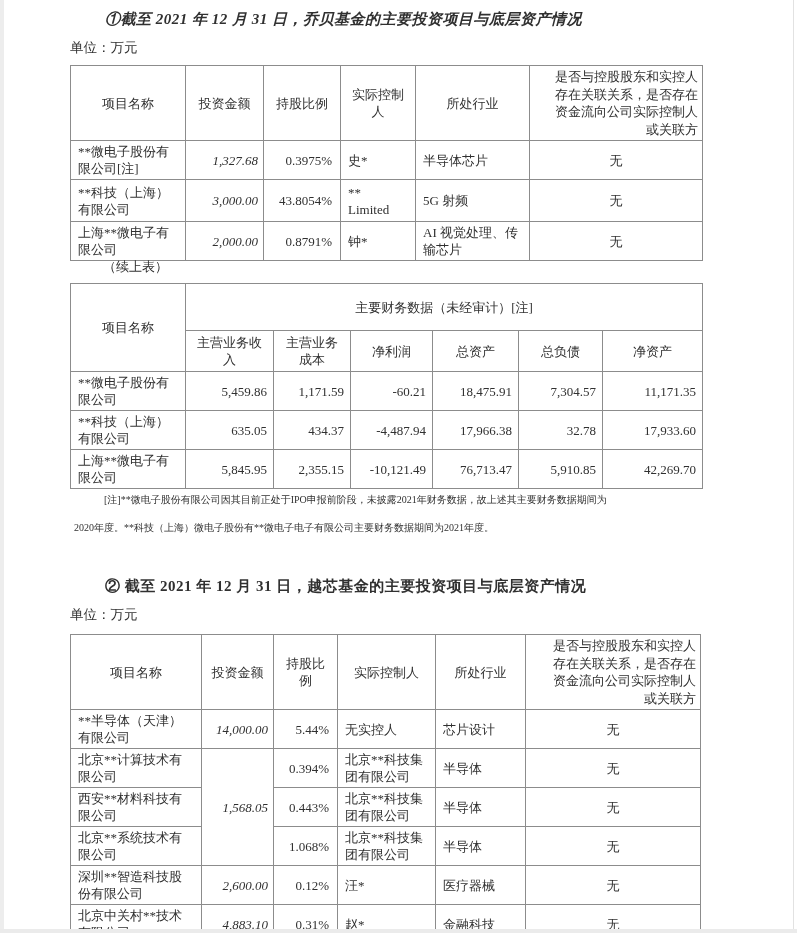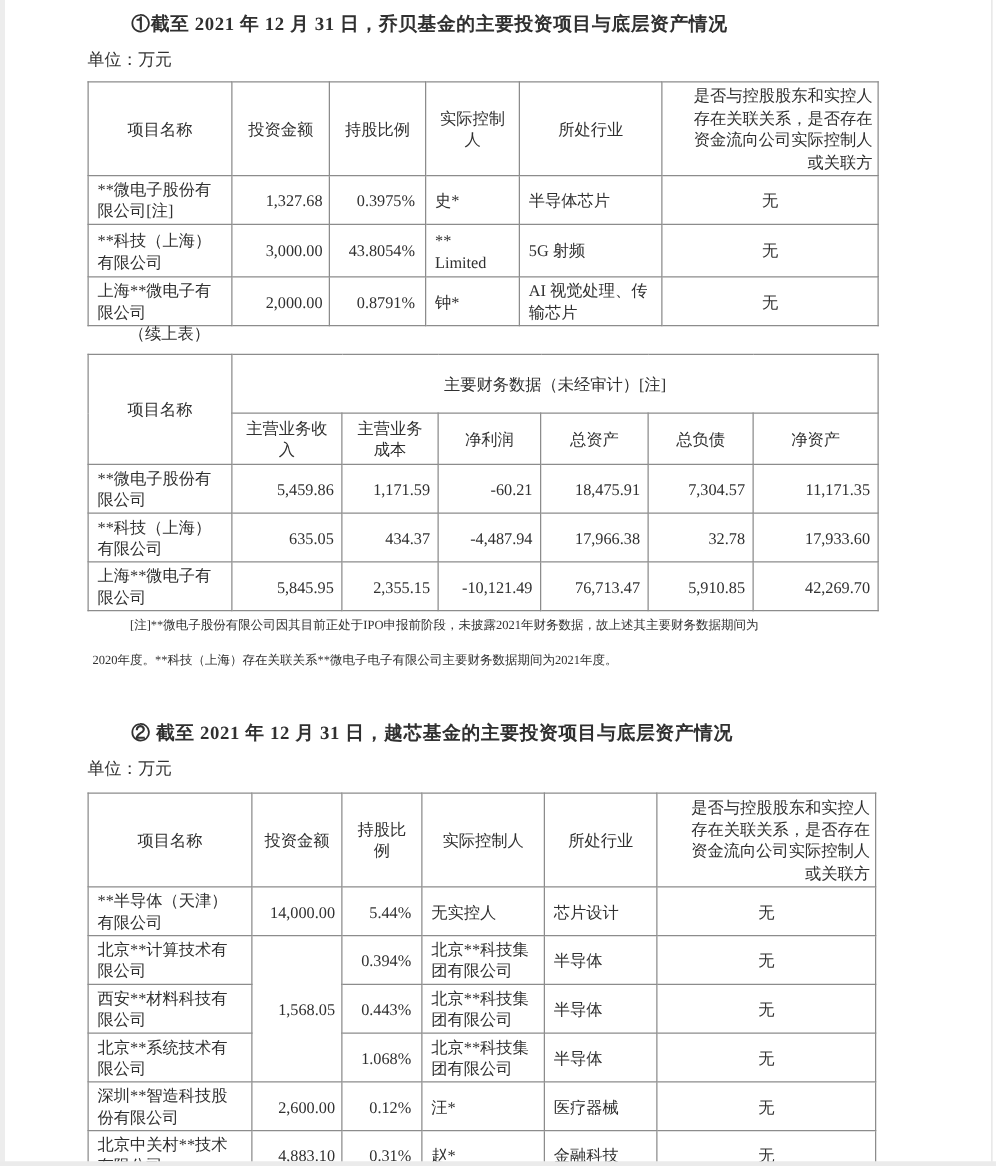--- a/index.html
+++ b/index.html
@@ -18,33 +18,33 @@
   .note-line { position:absolute; left:74px; width:700px; font-size:10px; white-space:nowrap; }
 
   table { position:absolute; border-collapse:collapse; table-layout:fixed; }
   td, th {
     border:1px solid #8c8c8c; font-size:13px; line-height:17px;
     font-weight:normal; vertical-align:middle; padding:2px 4px;
     white-space:pre-line; overflow:hidden;
   }
   .c { text-align:center; }
   .l { text-align:left; padding-left:7px; }
-  .r { text-align:right; padding-right:5px; }
+  .r { text-align:right; padding-right:5px;font-style:italic; }
   .rp { text-align:right; padding-right:8px; }
   .rf { text-align:right; padding-right:6px; }
   .hdr-related { text-align:right; padding-left:6px; line-height:17.5px; }
 </style>
 </head>
 <body>
 
 <div class="page">
   <div class="edge-left"></div>
   <div class="edge-right"></div>
 
-  <div class="title" style="left:105px; top:10px;">①截至 2021 年 12 月 31 日，乔贝基金的主要投资项目与底层资产情况</div>
+  <div class="title" style="left:105px; top:10px;font-style:italic;">①截至 2021 年 12 月 31 日，乔贝基金的主要投资项目与底层资产情况</div>
   <div class="unit" style="top:39px;">单位：万元</div>
 
   <table style="left:70px; top:65px; width:632px;">
     <colgroup>
       <col style="width:115px">
         <col style="width:78px">
         <col style="width:77px">
       <col style="width:75px">
         <col style="width:114px">
         <col style="width:173px">
@@ -148,21 +148,21 @@
       <td class="rf">2,355.15</td>
       <td class="rf">-10,121.49</td>
       <td class="rf">76,713.47</td>
       <td class="rf">5,910.85</td>
       <td class="rf">42,269.70</td>
     </tr>
   </tbody>
     </table>
 
   <div class="note-line" style="top:493px; text-indent:30px;">[注]**微电子股份有限公司因其目前正处于IPO申报前阶段，未披露2021年财务数据，故上述其主要财务数据期间为</div>
-  <div class="note-line" style="top:521px;">2020年度。**科技（上海）存在关联关系**微电子电子有限公司主要财务数据期间为2021年度。</div>
+  <div class="note-line" style="top:521px;">2020年度。**科技（上海）微电子股份有**微电子电子有限公司主要财务数据期间为2021年度。</div>
 
   <div class="title" style="left:105px; top:577px;">② 截至 2021 年 12 月 31 日，越芯基金的主要投资项目与底层资产情况</div>
   <div class="unit" style="top:606px;">单位：万元</div>
 
   <table style="left:70px; top:634px; width:630px;">
     <colgroup>
       <col style="width:131px">
         <col style="width:72px">
         <col style="width:64px">
       <col style="width:98px">

